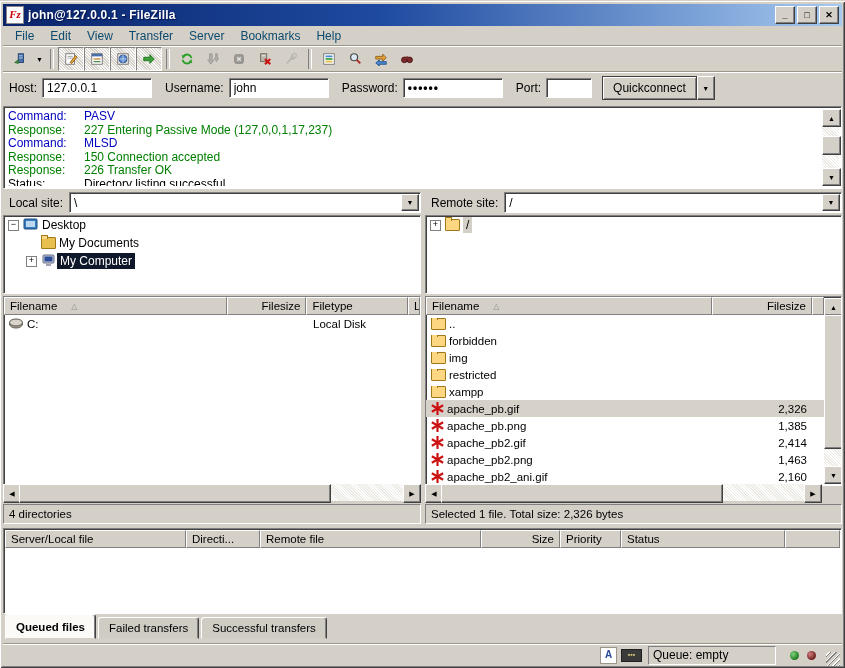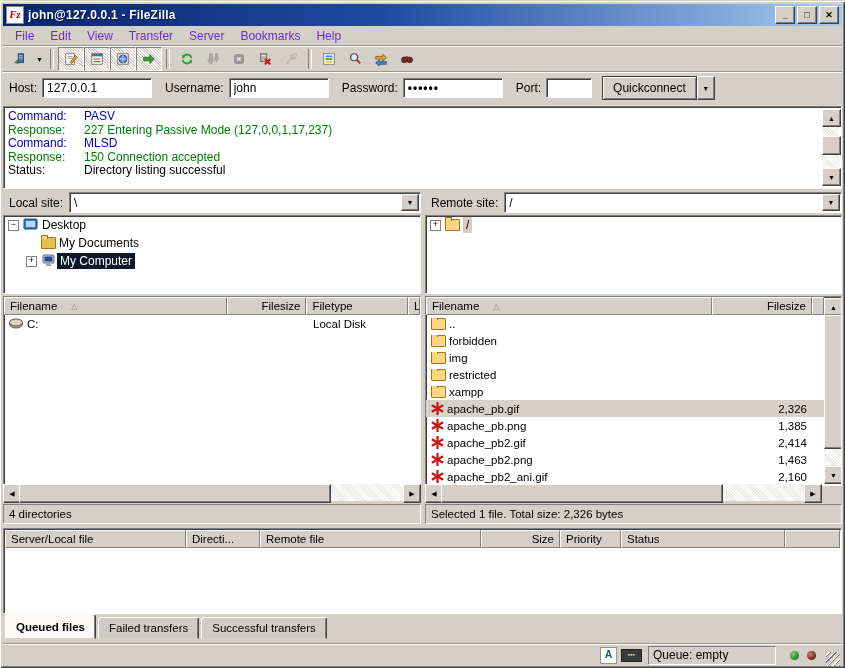--- a/index.html
+++ b/index.html
@@ -13,21 +13,21 @@
   
   .titlebar{left:3px;top:3px;width:839px;height:22px;background:linear-gradient(90deg,#0a246a,#1e4aa0 45%,#a6caf0);
     display:flex;align-items:center;padding:0 3px;color:#fff;font-weight:bold;font-size:12px;}
   .fz-icon{width:16px;height:16px;background:#fff;border:1px solid #888;color:#cc0000;font-weight:bold;
     font-size:11px;line-height:14px;text-align:center;margin-right:4px;font-family:"Liberation Serif",serif;font-style:italic;}
   .title-text{flex:1;white-space:nowrap;overflow:hidden;letter-spacing:.2px;text-shadow:1px 1px 1px #00124a;}
   .winbtn{width:18px;height:16px;margin-left:2px;font-size:9px;font-weight:bold;color:#000;
     display:flex;align-items:center;justify-content:center;line-height:1;}
   
   .menubar{left:3px;top:25px;width:839px;height:19px;display:flex;align-items:center;font-size:12px;padding-left:4px;}
-  .menu-item{padding:18px 8px;color:#6d28d9;}
+  .menu-item{padding:18px 8px;color:#0c4a6e;}
   
   .toolbar{left:3px;top:44px;width:839px;height:26px;border-top:1px solid #9a968a;box-shadow:inset 0 1px 0 #fff;
     display:flex;align-items:center;padding:1px 4px 0;}
   .tb-btn{width:24px;height:22px;display:flex;align-items:center;justify-content:center;border:1px solid transparent;}
   .tb-btn.pressed{border-color:#808080 #fff #fff #808080;
     background-image:repeating-linear-gradient(45deg,rgba(255,255,255,.85) 0 1px,rgba(212,208,200,.4) 1px 2px);}
   .tb-sep{width:2px;height:20px;margin:0 4px;border-left:1px solid #808080;border-right:1px solid #fff;}
   .tb-drop{width:13px;height:22px;display:flex;align-items:center;justify-content:center;font-size:7px;color:#000;}
   .dis{filter:grayscale(1) opacity(.45);}
   
@@ -254,20 +254,21 @@
     <div class="qc-btn" style="margin-left:10px">Quickconnect</div>
     <div class="qc-drop raised">▼</div>
   </div>
 
   <div class="abs logpane sunken">
     <div class="log-text">
       <div class="log-line c-command"><span class="log-prefix">Command:</span><span>PASV</span></div>
       <div class="log-line c-response"><span class="log-prefix">Response:</span><span>227 Entering Passive Mode (127,0,0,1,17,237)</span></div>
       <div class="log-line c-command"><span class="log-prefix">Command:</span><span>MLSD</span></div>
       <div class="log-line c-response"><span class="log-prefix">Response:</span><span>150 Connection accepted</span></div>
+      <div class="log-line c-response"><span class="log-prefix">Response:</span><span>226 Transfer OK</span></div>
       <div class="log-line c-status"><span class="log-prefix">Status:</span><span>Directory listing successful</span></div>
     </div>
     <div class="vsb">
       <div class="sb-btn" style="top:0">▲</div>
       <div class="sb-thumb" style="bottom:31px;height:17px"></div>
       <div class="sb-btn" style="bottom:0">▼</div>
     </div>
   </div>
 
   <div class="abs pane" style="left:3px;width:418px">

